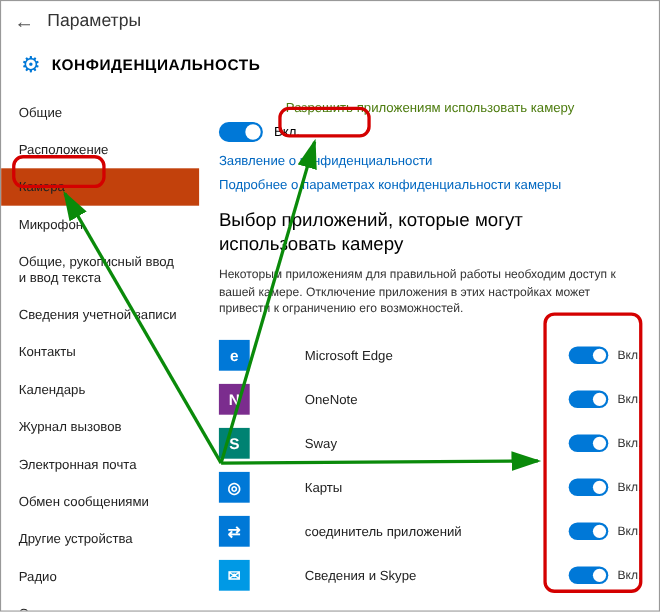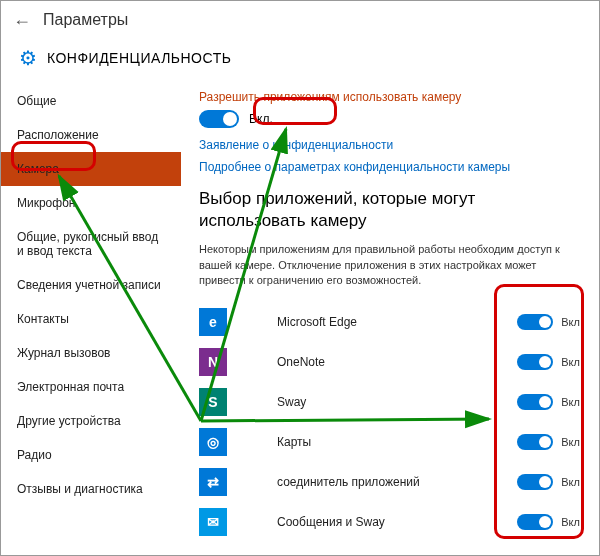--- a/index.html
+++ b/index.html
@@ -2,27 +2,27 @@
 <html><head>
 <meta charset="utf-8">
 <style>
 * { box-sizing: border-box; margin: 0; padding: 0; font-family: 'Segoe UI', Tahoma, sans-serif; }
 body { background: #fff; width: 600px; height: 556px; overflow: hidden; border: 1px solid #999; position: relative; }
 .header { display: flex; align-items: center; padding: 8px 12px; gap: 12px; }
 .back-arrow { font-size: 18px; color: #555; cursor: pointer; }
 .header-title { font-size: 16px; color: #333; }
 .page-heading { display: flex; align-items: center; gap: 10px; padding: 8px 18px 14px; }
 .gear { color: #0078d7; font-size: 20px; }
-.page-heading h1 { font-size: 14px; font-weight: 400; letter-spacing: 0.5px; }
+.page-heading h1 { font-size: 14px; font-weight: 700; letter-spacing: 0.5px; }
 .content { display: flex; height: calc(100% - 75px); }
 .sidebar { width: 180px; border-right: none; }
 .sidebar-item { padding: 10px 16px; font-size: 12px; color: #222; cursor: pointer; position: relative; }
 .sidebar-item.active { background: #c2410c; }
 .main { flex: 1; padding: 6px 16px 0 18px; overflow: hidden; }
-.section-label { font-size: 12px; color: #c2410c; margin-bottom: 6px; }
+.section-label { font-size: 12px; color: #4d7c0f; margin-bottom: 6px; text-align: center; }
 .toggle-row { display: flex; align-items: center; gap: 10px; margin-bottom: 10px; }
 .toggle { width: 40px; height: 18px; background: #0078d7; border-radius: 9px; position: relative; cursor: pointer; }
 .toggle::after { content: ''; position: absolute; right: 2px; top: 2px; width: 14px; height: 14px; background: #fff; border-radius: 50%; }
 .toggle-label { font-size: 12px; }
 .link { color: #0067c0; font-size: 12px; margin-bottom: 8px; cursor: pointer; }
 .section-title { font-size: 17px; font-weight: 400; margin: 14px 0 10px; line-height: 1.3; }
 .section-desc { font-size: 11px; color: #333; margin-bottom: 14px; line-height: 1.4; }
 .app-list { }
 .app-row { display: flex; align-items: center; padding: 6px 0; gap: 10px; }
 .app-icon { width: 28px; height: 28px; display: flex; align-items: center; justify-content: center; color: #fff; font-size: 14px; font-weight: bold; }
@@ -49,22 +49,24 @@
 
 <div class="content">
   <div class="sidebar" id="sidebar">
       <div class="sidebar-item">Общие</div>
       <div class="sidebar-item">Расположение</div>
       <div class="sidebar-item active">Камера</div>
       <div class="sidebar-item">Микрофон</div>
       <div class="sidebar-item">Общие, рукописный ввод и ввод текста</div>
       <div class="sidebar-item">Сведения учетной записи</div>
       <div class="sidebar-item">Контакты</div>
+      <div class="sidebar-item">Календарь</div>
       <div class="sidebar-item">Журнал вызовов</div>
       <div class="sidebar-item">Электронная почта</div>
+      <div class="sidebar-item">Обмен сообщениями</div>
       <div class="sidebar-item">Другие устройства</div>
       <div class="sidebar-item">Радио</div>
       <div class="sidebar-item">Отзывы и диагностика</div>
     </div>
   <div class="main">
     <div class="section-label">Разрешить приложениям использовать камеру</div>
     <div class="toggle-row">
       <div class="toggle"></div>
       <span class="toggle-label">Вкл.</span>
     </div>
@@ -108,21 +110,21 @@
         <div class="app-row">
           <div class="app-icon" style="background: rgb(0, 120, 215);">⇄</div>
           <div class="app-name">соединитель приложений</div>
           <div class="app-toggle-wrap">
             <div class="small-toggle"></div>
             <span class="small-toggle-label">Вкл.</span>
           </div>
         </div>
         <div class="app-row">
           <div class="app-icon" style="background: rgb(0, 153, 229);">✉</div>
-          <div class="app-name">Сообщения и Sway</div>
+          <div class="app-name">Сведения и Skype</div>
           <div class="app-toggle-wrap">
             <div class="small-toggle"></div>
             <span class="small-toggle-label">Вкл.</span>
           </div>
         </div>
       </div>
   </div>
 </div>
 
 <div class="highlight-red" style="left:10px; top:140px; width:85px; height:30px;"></div>

